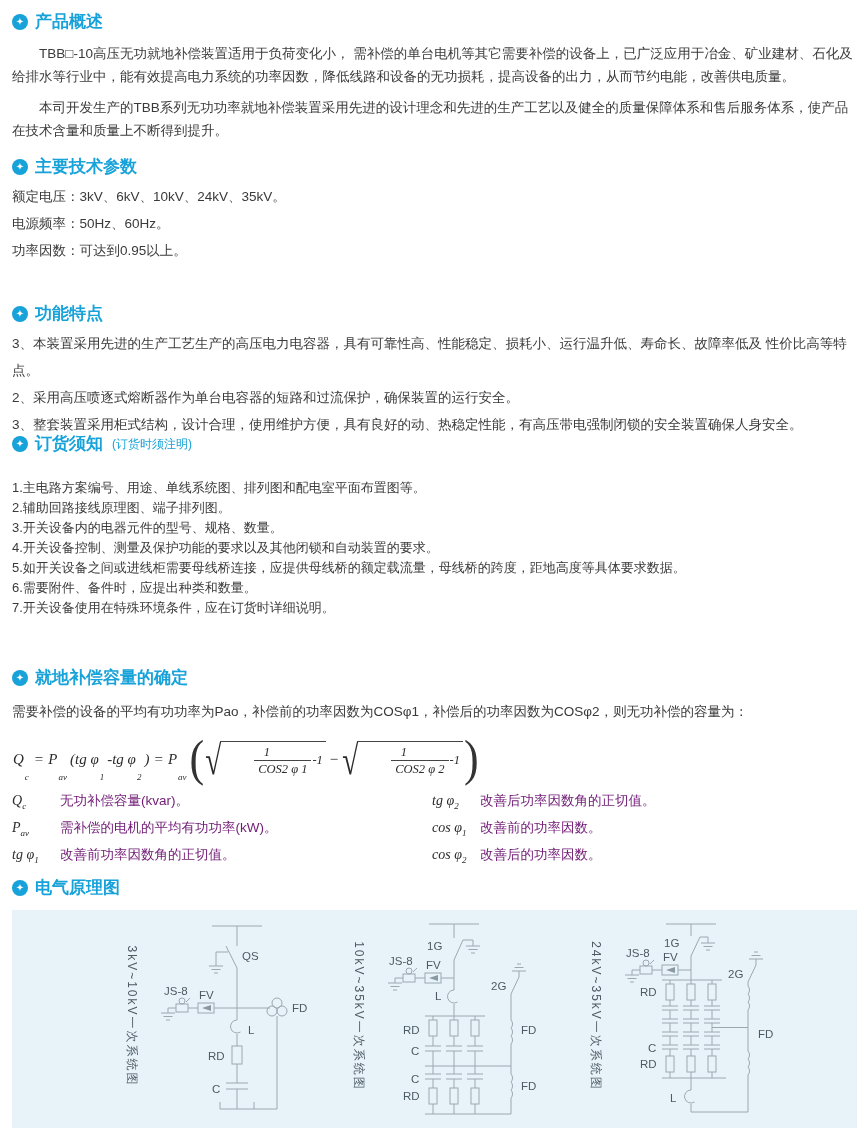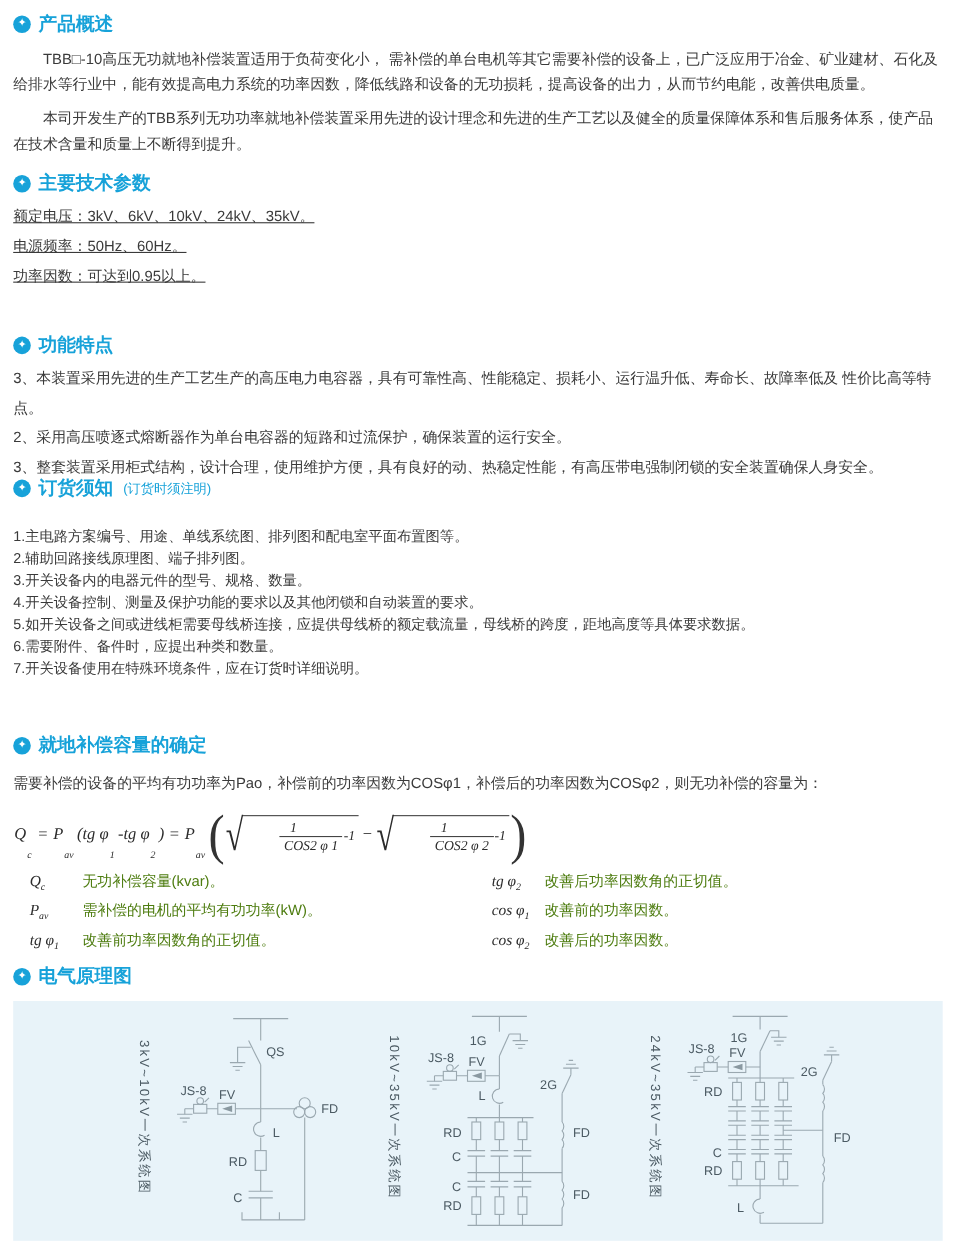--- a/index.html
+++ b/index.html
@@ -14,44 +14,44 @@
   #sec-schematic{top:876px;}
 
   .sec-h{display:flex;align-items:center;gap:7px;margin:0;color:#17a2d9;font-size:17px;font-weight:bold;line-height:24px;}
   .ico{flex:none;width:16px;height:16px;border-radius:50%;background:#17a2d9;color:#fff;
        font-size:10px;line-height:16px;text-align:center;font-weight:normal;}
   .sub-h{font-size:12px;font-weight:normal;margin-left:2px;}
 
   .para{font-size:13.5px;line-height:23px;margin:8px 0 0 0;text-indent:2em;}
   .pline{font-size:13.5px;line-height:27px;}
   .oline{font-size:13px;line-height:20px;}
-  .tech-list{margin-top:4px;text-decoration:underline;}
+  .tech-list{margin-top:4px;}
   .feat-list{margin-top:4px;}
   .order-list{margin-top:22px;}
 
   .intro{font-size:13.5px;line-height:24px;margin:10px 0 0 0;}
   .formula{display:flex;align-items:center;margin:8px 0 6px 0;height:54px;
            font-family:"Liberation Serif","DejaVu Serif",serif;font-style:italic;color:#2b2b2b;}
   .fi{font-size:15px;margin:0 1px;}
   .fop{margin:0 4px;font-style:normal;}
   .fs{font-size:9px;align-self:flex-end;margin:0 2px 4px 0;font-style:italic;}
   .bigp{font-size:44px;line-height:0.9;font-style:normal;font-weight:100;transform:scaleY(1.15);margin:0 1px;align-self:center;color:#333;}
   .sqrt{display:inline-flex;align-items:center;}
   .rad{font-style:normal;font-size:29px;line-height:1;transform:scaleY(1.4);margin:3px -1px 0 0;}
   .under{display:inline-flex;align-items:center;border-top:1px solid #444;padding:2px 2px 0 2px;}
   .frac{display:inline-flex;flex-direction:column;align-items:center;font-size:12.5px;line-height:1.3;}
   .fn{padding:0 10px;}
   .fd{border-top:1px solid #444;padding:0 4px;margin-left:32px;}
   .ftail{font-size:12.5px;}
 
   .defs{display:grid;grid-template-columns:420px auto;grid-template-rows:repeat(3,27px);grid-auto-flow:column;margin-top:4px;}
-  .def{display:flex;align-items:baseline;margin-left:15px;}
+  .def{display:flex;align-items:baseline;}
   .dsym{flex:none;width:48px;font-family:"Liberation Serif","DejaVu Serif",serif;font-style:italic;font-size:14px;color:#2b2b2b;}
   .dsym sub{font-size:9px;}
-  .dtext{font-size:13.5px;color:#4d7c0f;}
+  .dtext{font-size:13.5px;color:#701a75;}
 
   .diagram-box{margin-top:10px;height:218px;background:#e8f3f9;display:flex;gap:0;
                padding:6px 0 0 108px;box-sizing:border-box;}
   .diagram{display:flex;align-items:flex-start;}
   .dlabel{position:relative;width:22px;height:200px;}
   .vtext{position:absolute;left:50%;top:50%;transform:translate(-50%,-50%) rotate(90deg);
          white-space:nowrap;font-size:12px;letter-spacing:2px;color:#4b5a63;}
   svg{display:block;}
   svg line,svg path,svg rect,svg circle,svg polyline{stroke:#9aa8b0;stroke-width:1;fill:none;}
   svg .solid{fill:#8a99a1;stroke:none;}

